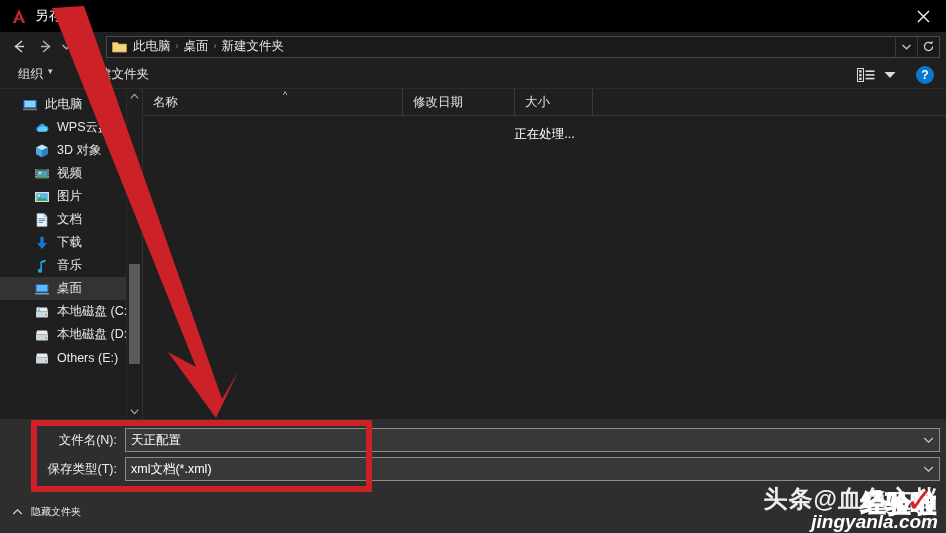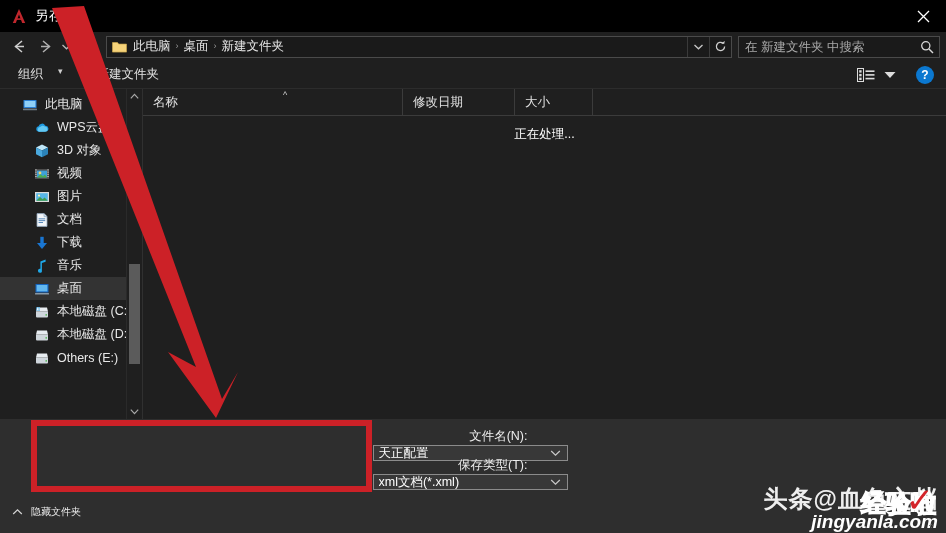--- a/index.html
+++ b/index.html
@@ -164,21 +164,21 @@
     display: flex;
     align-items: center;
     padding: 0 6px 0 12px;
     box-sizing: border-box;
     border-bottom: 1px solid #2c2c2c;
   }
   .tb-item {
     color: #e2e2e2;
     font-size: 12.5px;
     display: flex;
-    gap: 15px;
+    gap: 5px;
     padding: 2px 6px;
   }
   .tb-item.spaced { margin-left: 22px; }
   .tb-right {
     margin-left: auto;
     display: flex;
     align-items: center;
     gap: 2px;
   }
   .view-icon-btn, .view-caret-btn {
@@ -333,21 +333,20 @@
     flex: 0 0 72px;
     background: #2e2e2e;
     padding-top: 9px;
     box-sizing: border-box;
   }
   .form-row {
     display: flex;
     align-items: center;
     height: 24px;
     margin-bottom: 5px;
-    flex-direction: column;
   }
   .form-label {
     width: 125px;
     text-align: right;
     padding-right: 8px;
     color: #ececec;
     font-size: 12.5px;
     box-sizing: border-box;
     white-space: nowrap;
   }
@@ -544,29 +543,20 @@
         </div>
         <div class="addr-icon-btn">
           <svg width="13" height="13" viewBox="0 0 13 13">
             <path d="M10.6 6.5 a4.1 4.1 0 1 1 -1.4 -3.1" stroke="#cfcfcf" stroke-width="1.3" fill="none"></path>
             <path d="M10.8 0.9 L10.2 4 L7.2 3.2" fill="#cfcfcf"></path>
           </svg>
         </div>
       </div>
     </div>
 
-    <div class="searchbox">
-      <input class="search-input" type="text" placeholder="在 新建文件夹 中搜索" style="">
-      <span class="search-icon-wrap">
-        <svg width="14" height="14" viewBox="0 0 14 14">
-          <circle cx="5.8" cy="5.8" r="4.1" stroke="#d8d8d8" stroke-width="1.3" fill="none"></circle>
-          <path d="M9 9 L13 13" stroke="#d8d8d8" stroke-width="1.4" fill="none"></path>
-        </svg>
-      </span>
-    </div>
   </div>
 
   <div class="toolbar">
     <div class="tb-item">
       <span>组织</span>
       <span style="font-size:9px;color:#d0d0d0;">▾</span>
     </div>
     <div class="tb-item spaced">
       <span>新建文件夹</span>
     </div>

